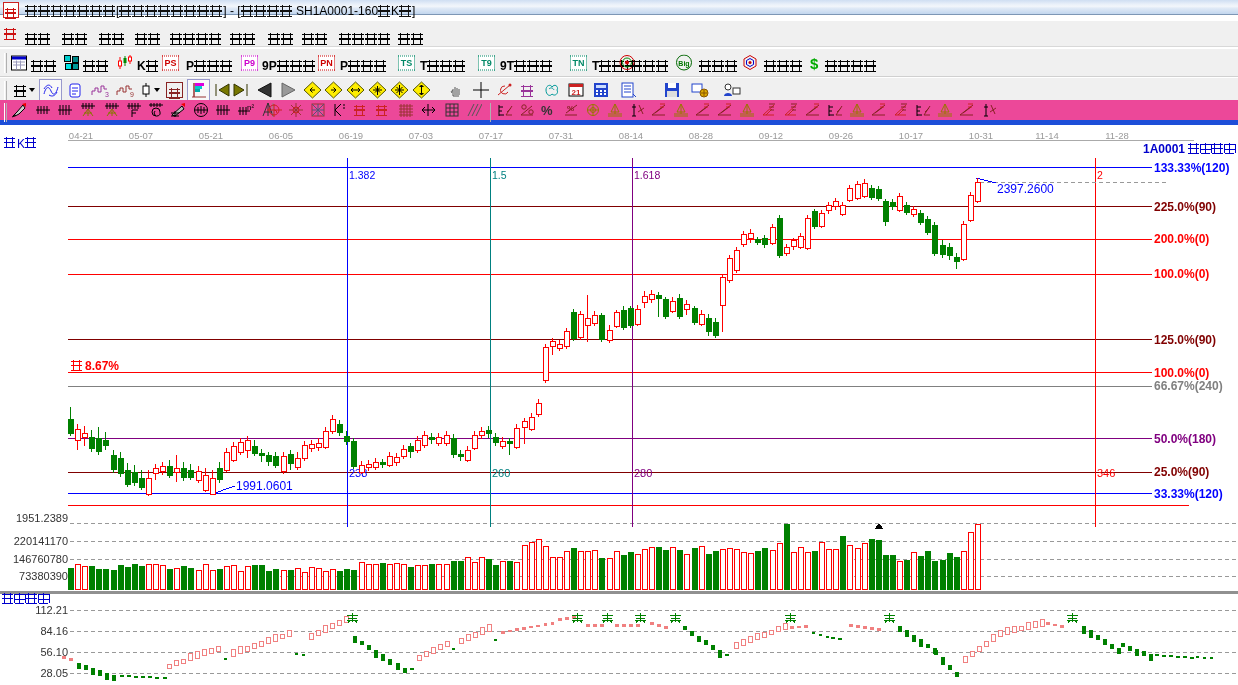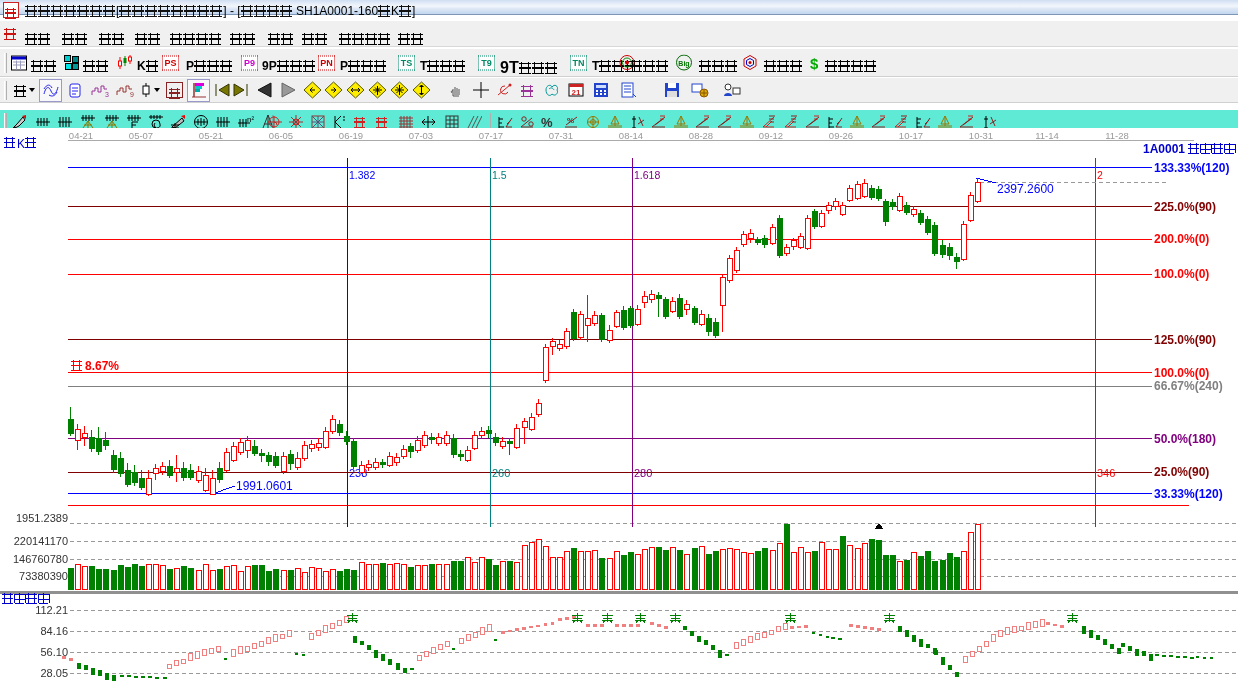--- a/index.html
+++ b/index.html
@@ -45,21 +45,21 @@
     <span style="position:absolute;left:137px;top:9px;color:#000;font-size:12px;font-weight:bold"><span style="vertical-align:middle">K</span><span class="cj c12"></span></span>
     <span class="ico" style="left:162px;width:17px;height:15px;background:#fff;border:1px dotted #cc0000;color:#cc0000;font-size:9px;font-weight:bold;text-align:center;line-height:13px">PS</span>
     <span style="position:absolute;left:186px;top:9px;color:#000;font-size:12px;font-weight:bold"><span style="vertical-align:middle">P</span><span class="cj c12"></span><span class="cj c12"></span><span class="cj c12"></span></span>
     <span class="ico" style="left:241px;width:17px;height:15px;background:#fff;border:1px dotted #cc00cc;color:#cc00cc;font-size:9px;font-weight:bold;text-align:center;line-height:13px">P9</span>
     <span style="position:absolute;left:262px;top:9px;color:#000;font-size:12px;font-weight:bold"><span style="vertical-align:middle">9P</span><span class="cj c12"></span><span class="cj c12"></span><span class="cj c12"></span></span>
     <span class="ico" style="left:318px;width:17px;height:15px;background:#fff;border:1px dotted #cc0000;color:#cc0000;font-size:9px;font-weight:bold;text-align:center;line-height:13px">PN</span>
     <span style="position:absolute;left:340px;top:9px;color:#000;font-size:12px;font-weight:bold"><span style="vertical-align:middle">P</span><span class="cj c12"></span><span class="cj c12"></span><span class="cj c12"></span></span>
     <span class="ico" style="left:398px;width:17px;height:15px;background:#fff;border:1px dotted #008866;color:#008866;font-size:9px;font-weight:bold;text-align:center;line-height:13px">TS</span>
     <span style="position:absolute;left:420px;top:9px;color:#000;font-size:12px;font-weight:bold"><span style="vertical-align:middle">T</span><span class="cj c12"></span><span class="cj c12"></span><span class="cj c12"></span></span>
     <span class="ico" style="left:478px;width:17px;height:15px;background:#fff;border:1px dotted #008866;color:#008866;font-size:9px;font-weight:bold;text-align:center;line-height:13px">T9</span>
-    <span style="position:absolute;left:500px;top:9px;color:#000;font-size:16px;font-weight:bold"><span style="vertical-align:middle">9T</span><span class="cj c12"></span><span class="cj c12"></span><span class="cj c12"></span></span>
+    <span style="position:absolute;left:500px;top:9px;color:#000;font-size:12px;font-weight:bold"><span style="vertical-align:middle">9T</span><span class="cj c12"></span><span class="cj c12"></span><span class="cj c12"></span></span>
     <span class="ico" style="left:570px;width:17px;height:15px;background:#fff;border:1px dotted #008866;color:#008866;font-size:9px;font-weight:bold;text-align:center;line-height:13px">TN</span>
     <span style="position:absolute;left:592px;top:9px;color:#000;font-size:12px;font-weight:bold"><span style="vertical-align:middle">T</span><span class="cj c12"></span><span class="cj c12"></span><span class="cj c12"></span></span>
     <svg class="ico" style="left:619px" width="17" height="17">
       <circle cx="8" cy="8" r="7" fill="none" stroke="#cc0000"></circle>
       <circle cx="8" cy="8" r="4.5" fill="none" stroke="#008800"></circle>
       <circle cx="8" cy="8" r="2" fill="#cc0000"></circle>
     </svg>
     <span style="position:absolute;left:630px;top:9px;color:#000;font-size:12px;font-weight:bold"><span class="cj c12"></span><span class="cj c12"></span><span class="cj c12"></span></span>
     <svg class="ico" style="left:676px" width="17" height="17">
       <circle cx="8" cy="8" r="7.5" fill="none" stroke="#006600"></circle>
@@ -195,21 +195,21 @@
       <rect x="1" y="2" width="10" height="8" fill="#fff" stroke="#2244cc"></rect>
       <circle cx="13" cy="11" r="4" fill="#ddaa00" stroke="#885500"></circle>
       <path d="M13,8 v6 M10,11 h6" stroke="#885500"></path>
     </svg>
     <svg class="ico" style="left:722px" width="19" height="16">
       <circle cx="6" cy="5" r="3" fill="#fff" stroke="#333"></circle>
       <path d="M2,14 c0,-4 8,-4 8,0 z" fill="#2244cc"></path>
       <rect x="11" y="6" width="7" height="6" fill="#fff" stroke="#333"></rect>
     </svg>
   </div>
-<div class="bar" style="top:110px;height:25px;background:#5eead4;border-bottom:1px solid #1d4ed8">
+<div class="bar" style="top:100px;height:25px;background:#ec4899;border-bottom:5px solid #1d4ed8">
     <span style="position:absolute;left:4px;top:3px;width:3px;height:19px;border-left:1px solid #fff;border-right:1px solid #b0b0b0"></span>
     <svg class="ico" style="left:11px" width="16" height="16">
       <path d="M2,14 L6,10 L12,3 L14,6 L8,12 L4,14 z" fill="#ccc" stroke="#000"></path>
       <path d="M11,2 L15,1 L15,5 z" fill="#ee0000"></path>
       <path d="M1,15 l4,-2" stroke="#000"></path>
     </svg>
     <svg class="ico" style="left:35px" width="16" height="16">
       <path d="M1,8 h14 M3,4 v8 M6,4 v8 M9,4 v8 M12,4 v8" stroke="#000"></path>
     </svg>
     <svg class="ico" style="left:57px" width="16" height="16">

